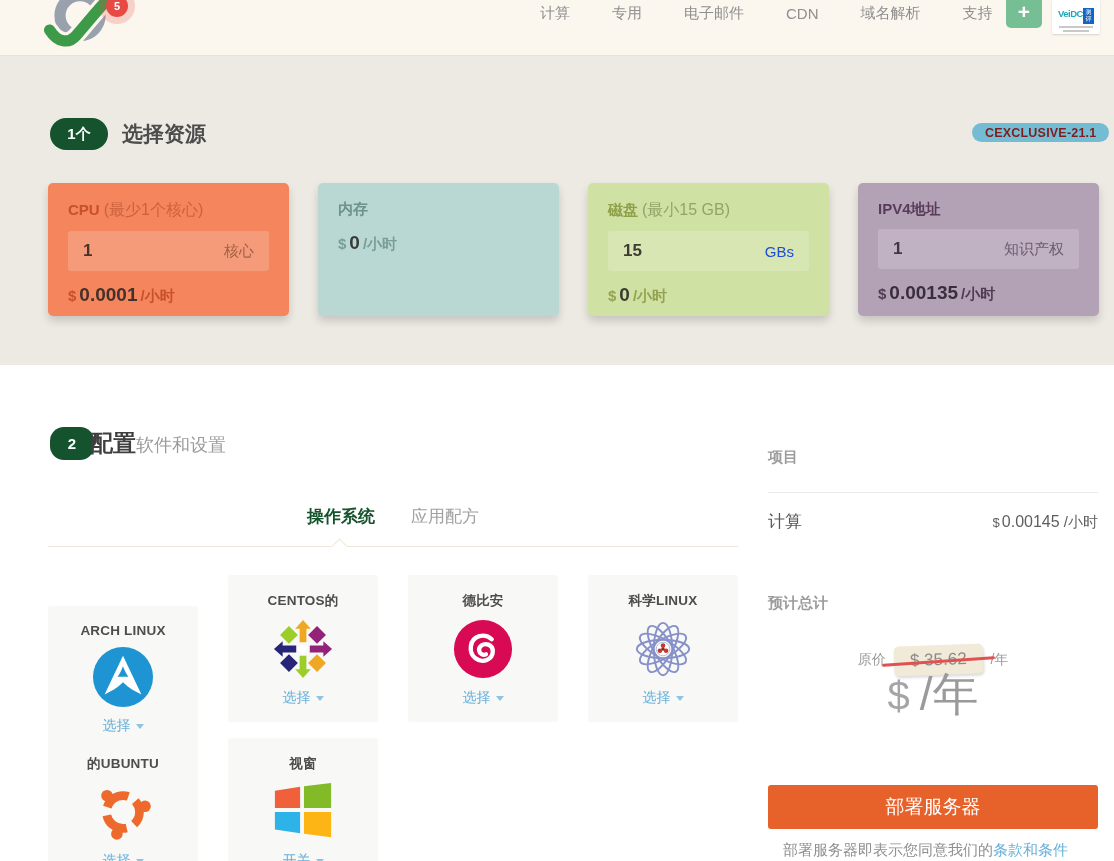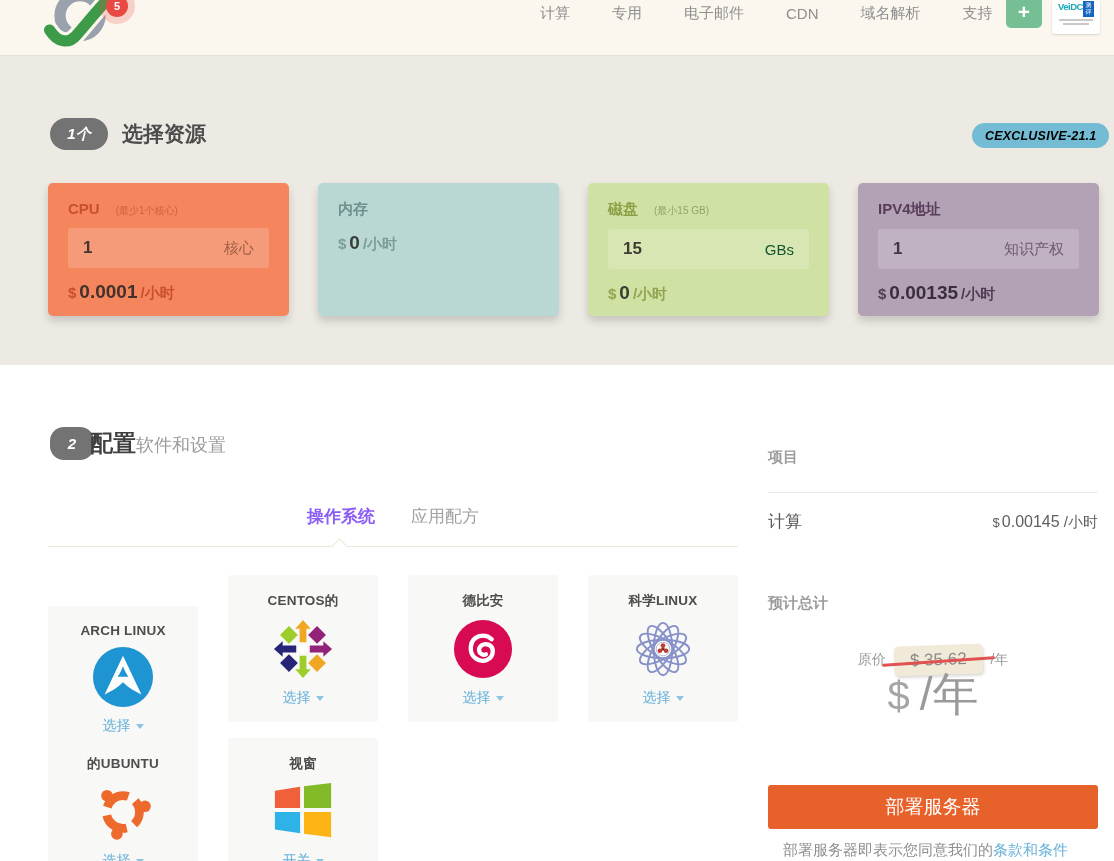--- a/index.html
+++ b/index.html
@@ -12,70 +12,70 @@
   .topbar{position:absolute;left:0;top:0;width:1114px;height:55px;background:#fbf7ee;border-bottom:1px solid #e6e2d7;}
   .brand-logo{position:absolute;left:40px;top:-16px;width:80px;height:72px;}
   .badge-count{position:absolute;left:106px;top:-5px;width:22px;height:22px;border-radius:50%;
     background:#e84a43;color:#fff;font-size:11px;font-weight:bold;display:flex;align-items:center;justify-content:center;
     box-shadow:0 0 0 7px rgba(232,74,67,.22);}
   .nav-links{position:absolute;left:540px;top:0;height:26px;display:flex;align-items:center;gap:42px;}
   .nav-links .nav-item{font-size:15px;color:#8f8f8f;white-space:nowrap;cursor:pointer;}
   .plus-btn{position:absolute;left:1006px;top:-9px;width:36px;height:37px;border-radius:5px;background:#76bf95;
     color:#fff;font-size:21px;font-weight:bold;display:flex;align-items:flex-end;justify-content:center;padding-bottom:4px;box-sizing:border-box;}
   .watermark{position:absolute;left:1052px;top:0;width:48px;height:34px;background:#fff;border-radius:2px;
-    box-shadow:0 1px 2px rgba(0,0,0,.15);display:flex;flex-direction:column;align-items:center;padding-top:1px;box-sizing:border-box;}
+    box-shadow:0 1px 2px rgba(0,0,0,.15);display:flex;flex-direction:column;align-items:center;padding-top:8px;box-sizing:border-box;}
   .watermark-row{display:flex;align-items:flex-start;}
   .watermark-brand{color:#1ba8b8;font-size:9.5px;font-weight:bold;letter-spacing:-.5px;line-height:12px;}
   .watermark-badge{background:#1565c0;color:#fff;font-size:6px;line-height:7px;width:9px;padding:1px 1px;text-align:center;word-break:break-all;}
   .watermark-line{width:34px;height:2px;background:#c9c9c9;margin-top:2px;}
   .watermark-line.short{width:26px;}
   .edge-widget{position:absolute;left:1100px;top:86px;width:14px;height:28px;background:#fff;border:1px solid #ddd;border-right:none;border-radius:3px 0 0 3px;}
   
   .band{position:absolute;left:0;top:56px;width:1114px;height:309px;background:#edeae4;}
-  .step-badge{position:absolute;background:#737373;color:#fff;display:flex;align-items:center;justify-content:center;font-weight:bold;font-style:italic;}
+  .step-badge{position:absolute;background:#14532d;color:#fff;display:flex;align-items:center;justify-content:center;font-weight:bold;}
   .step1-badge{left:50px;top:118px;width:58px;height:32px;border-radius:16px;font-size:15px;}
   .step1-title{position:absolute;left:122px;top:120px;font-size:21px;font-weight:bold;color:#4c4c4c;}
-  .coupon{position:absolute;left:972px;top:123px;height:25px;padding:0 13px;border-radius:13px;background:#74bcd4;
-    color:#000000;font-size:12.5px;font-weight:bold;display:flex;align-items:center;letter-spacing:.2px;font-style:italic;}
+  .coupon{position:absolute;left:972px;top:123px;height:19px;padding:0 13px;border-radius:13px;background:#74bcd4;
+    color:#7f1d1d;font-size:12.5px;font-weight:bold;display:flex;align-items:center;letter-spacing:.2px;}
   
   .res-card{position:absolute;top:183px;width:241px;height:133px;border-radius:5px;box-shadow:0 5px 9px rgba(0,0,0,.16);
     padding:17px 20px;box-sizing:border-box;}
   .res-card .rc-head{font-size:15px;}
   .rc-title{font-weight:bold;}
-  .rc-hint{font-size:10px;margin-left:16px;}
+  .rc-hint{font-size:16px;margin-left:4px;}
   .rc-input{margin-top:10px;height:40px;border-radius:3px;background:rgba(255,255,255,.18);
     display:flex;align-items:center;justify-content:space-between;padding:0 15px;cursor:text;}
   .rc-value{font-size:17px;font-weight:bold;}
   .rc-unit{font-size:15px;}
   .rc-price{margin-top:13px;font-size:15px;font-weight:bold;}
   .rc-amount{font-size:19px;margin:6px 3px;}
   .card-cpu{left:48px;background:#f5855c;}
   .card-cpu .rc-title{color:#c8502c;} .card-cpu .rc-hint{color:rgba(170,70,35,.55);}
   .card-cpu .rc-value{color:#47342c;} .card-cpu .rc-unit{color:rgba(70,35,18,.5);}
   .card-cpu .rc-price{color:#c8502c;} .card-cpu .rc-amount{color:#42322b;}
   .card-mem{left:318px;background:#b9d8d4;}
   .card-mem .rc-title{color:#6d918d;}
   .card-mem .rc-value{color:#3f403c;} .card-mem .rc-unit{color:#7f9894;}
   .card-mem .rc-price{color:#7b9d98;} .card-mem .rc-amount{color:#3b3c38;}
   .card-disk{left:588px;background:#cfe1a3;}
   .card-disk .rc-title{color:#8fa048;} .card-disk .rc-hint{color:rgba(110,120,70,.6);}
-  .card-disk .rc-value{color:#3c3c30;} .card-disk .rc-unit{color:#14532d;}
+  .card-disk .rc-value{color:#3c3c30;} .card-disk .rc-unit{color:#1d4ed8;}
   .card-disk .rc-price{color:#93a352;} .card-disk .rc-amount{color:#3c3c30;}
   .card-ip{left:858px;background:#b3a2b6;}
   .card-ip .rc-title{color:#583c5a;}
   .card-ip .rc-value{color:#443447;} .card-ip .rc-unit{color:#6e5a70;}
   .card-ip .rc-price{color:#4f3c52;} .card-ip .rc-amount{color:#3a2e3c;}
   
   .step2-badge{left:50px;top:427px;width:44px;height:33px;border-radius:14px;font-size:15px;z-index:1;}
   .step2-title{position:absolute;left:90px;top:428px;white-space:nowrap;z-index:2;}
   .step2-title .t-strong{font-size:23px;font-weight:bold;color:#3f3f3f;}
   .step2-title .t-light{font-size:18px;color:#9b9b9b;}
   .tabs{position:absolute;left:48px;top:505px;width:690px;display:flex;justify-content:center;gap:36px;}
   .tab{font-size:17px;color:#a0a0a0;cursor:pointer;}
-  .tab.active{color:#8b5cf6;font-weight:bold;}
+  .tab.active{color:#14532d;font-weight:bold;}
   .tab-divider{position:absolute;left:48px;top:546px;width:690px;height:1px;background:#efe7d9;}
   .tab-caret{position:absolute;left:330px;top:538px;width:18px;height:9px;overflow:hidden;}
   .tab-caret::before{content:'';position:absolute;left:3px;top:3px;width:11px;height:11px;background:#fff;border:1px solid #efe7d9;transform:rotate(45deg);}
   
   .os-card{position:absolute;width:150px;height:147px;background:#f8f8f6;border-radius:2px;
     display:flex;flex-direction:column;align-items:center;box-sizing:border-box;}
   .os-name{margin-top:17px;font-size:13.5px;font-weight:bold;color:#4d4d4d;letter-spacing:.2px;}
   .os-icon{margin-top:8px;width:62px;height:62px;}
   .os-action{margin-top:9px;font-size:14px;color:#66b0da;cursor:pointer;display:flex;align-items:center;gap:5px;}
   .os-action .dd-caret{width:0;height:0;border-left:4px solid transparent;border-right:4px solid transparent;border-top:5px solid #8ec4e2;}

